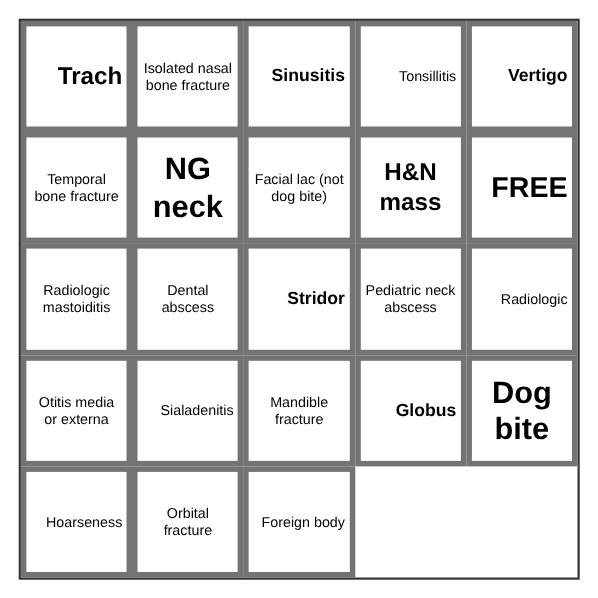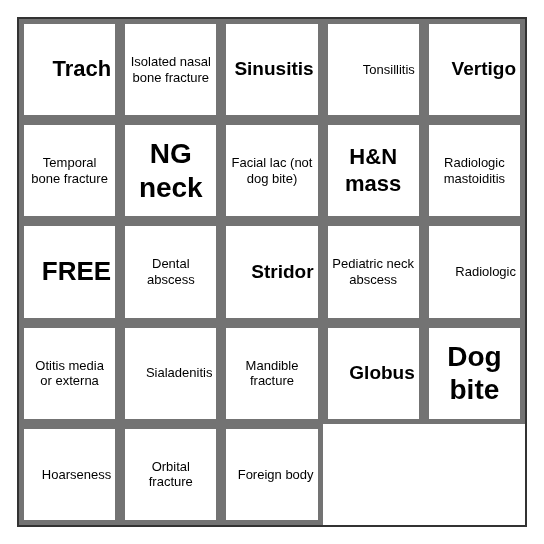--- a/index.html
+++ b/index.html
@@ -45,21 +45,21 @@
       font-size: 22px;
       font-weight: bold;
     }
 
     .bingo-cell .cell-text.xlarge {
       font-size: 28px;
       font-weight: bold;
     }
 
     .bingo-cell .cell-text.medium {
-      font-size: 19px;
+      font-size: 16px;
       font-weight: bold;
     }
 
     .bingo-cell .cell-text.free {
       font-size: 26px;
       font-weight: bold;
     }
   </style>
 </head>
 <body>
@@ -86,24 +86,24 @@
     <div class="bingo-cell">
       <span class="cell-text xlarge">NG neck</span>
     </div>
     <div class="bingo-cell">
       <span class="cell-text">Facial lac (not dog bite)</span>
     </div>
     <div class="bingo-cell">
       <span class="cell-text large">H&amp;N mass</span>
     </div>
     <div class="bingo-cell">
-      <span class="cell-text">Radiologic mastoiditis</span>
+      <span class="cell-text free">FREE</span>
     </div>
     <div class="bingo-cell">
-      <span class="cell-text free">FREE</span>
+      <span class="cell-text">Radiologic mastoiditis</span>
     </div>
     <div class="bingo-cell">
       <span class="cell-text">Dental abscess</span>
     </div>
     <div class="bingo-cell">
       <span class="cell-text medium">Stridor</span>
     </div>
     <div class="bingo-cell">
       <span class="cell-text">Pediatric neck abscess</span>
     </div>

